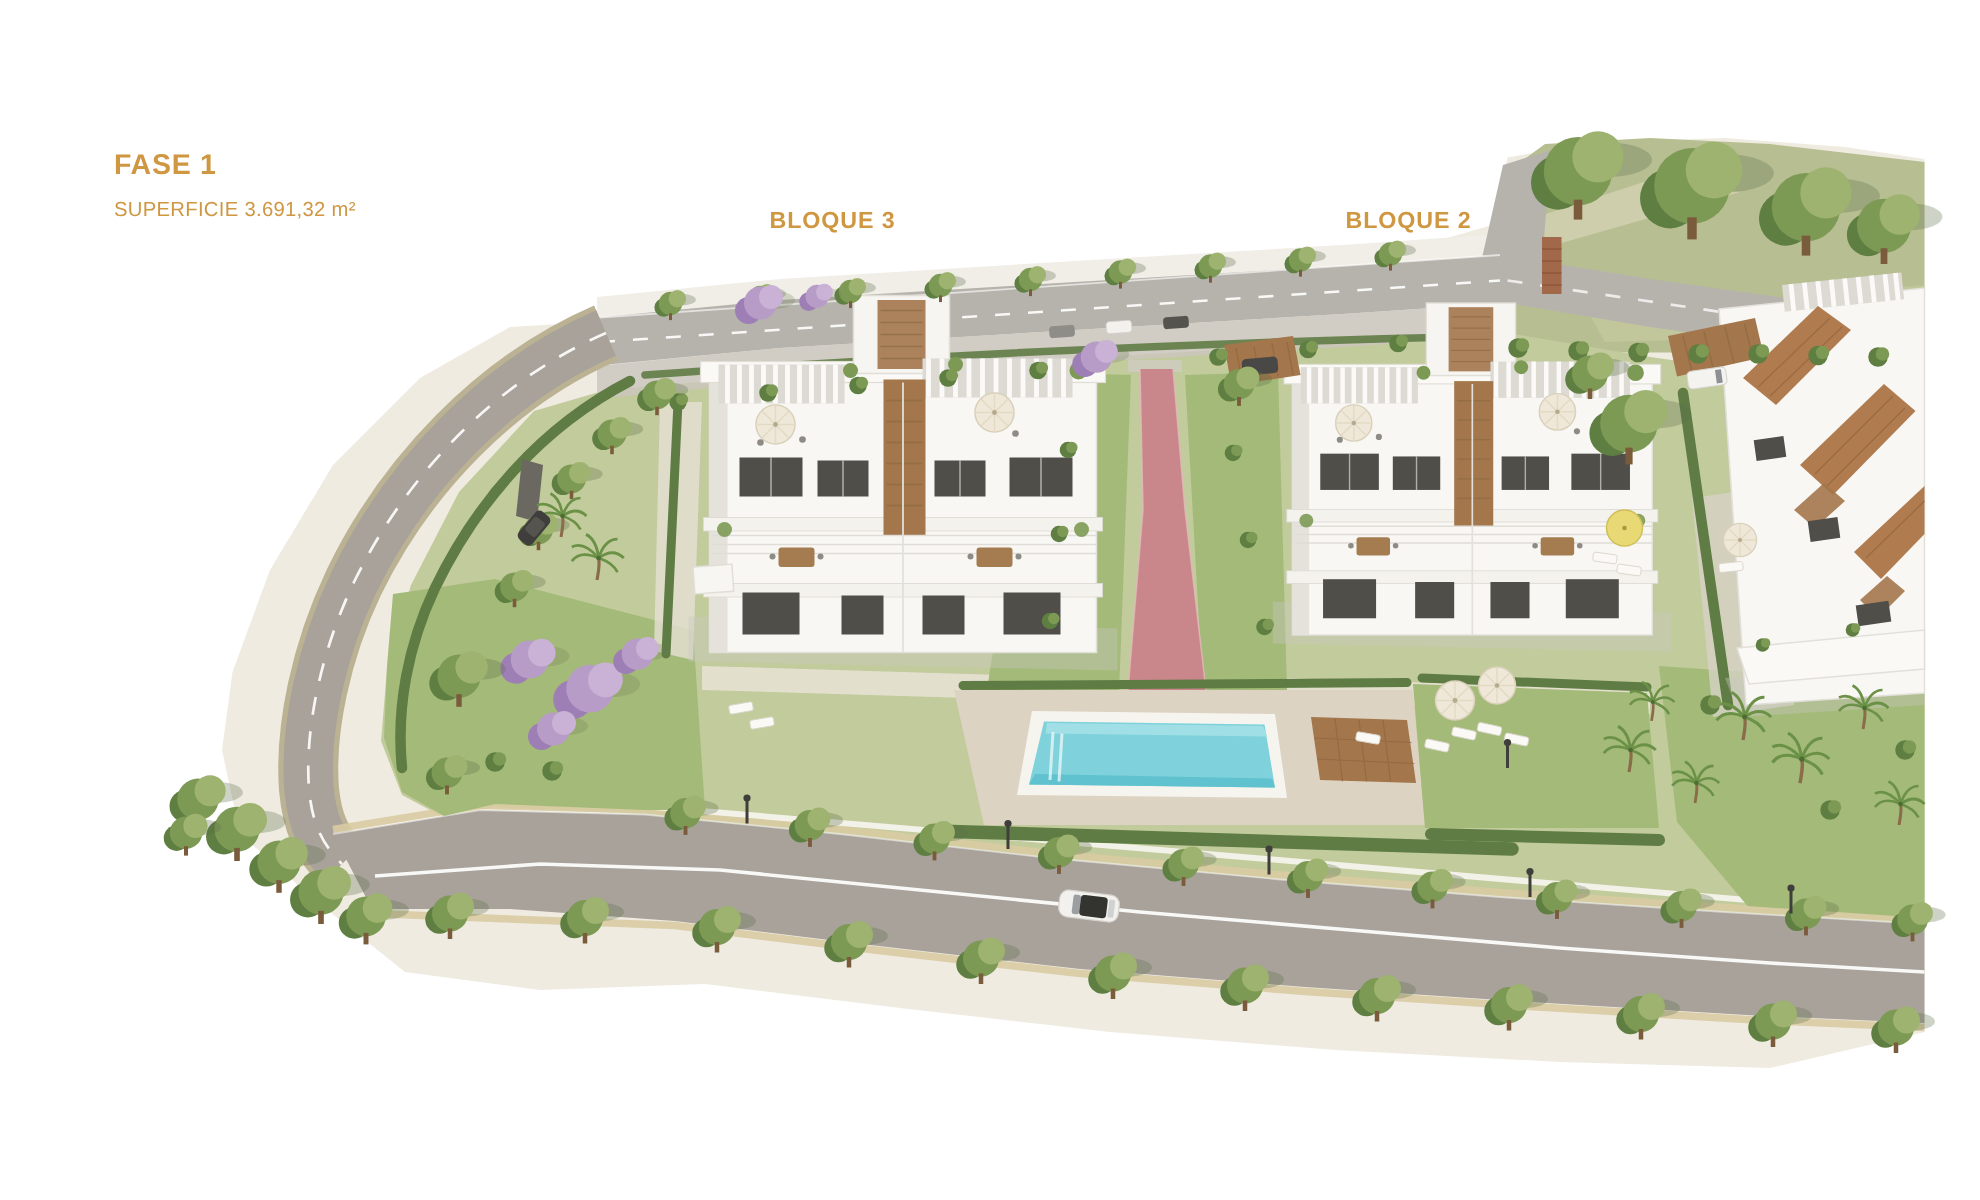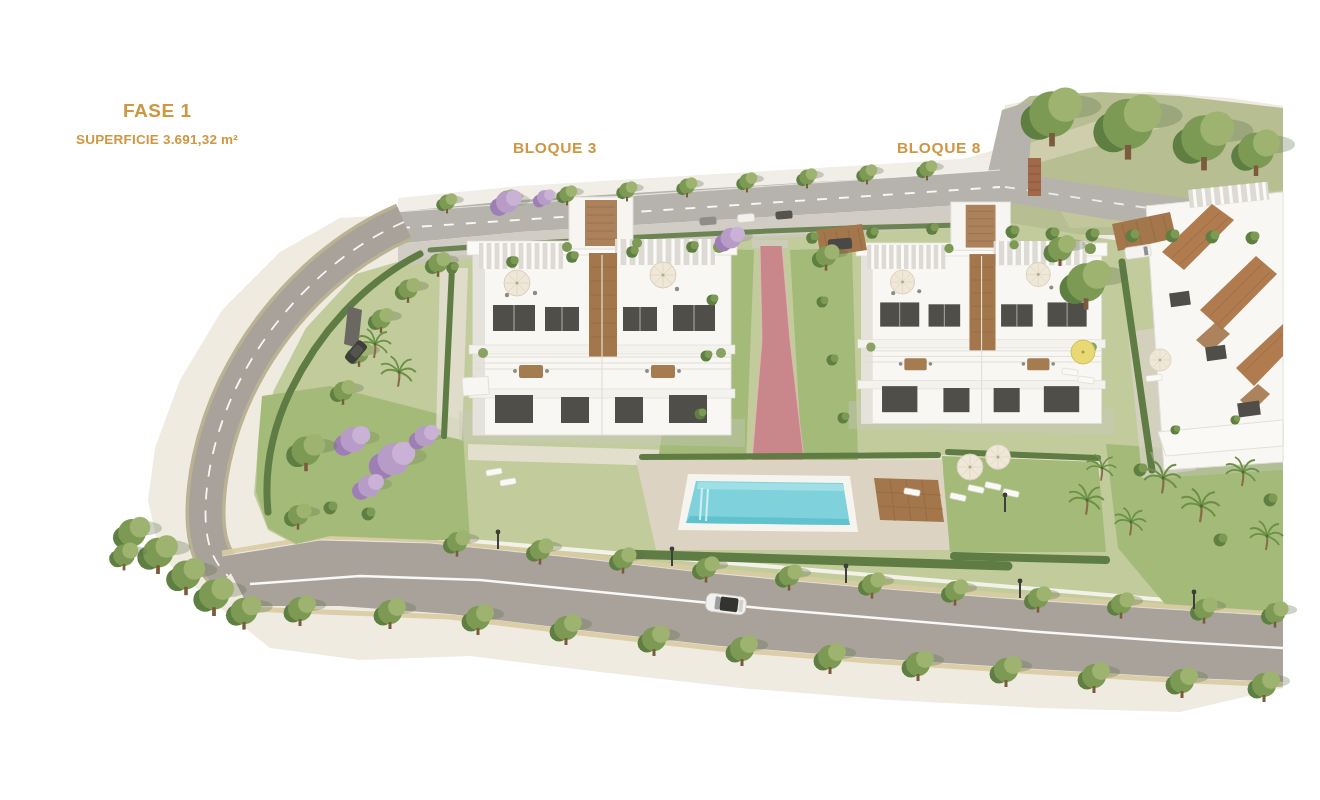--- a/index.html
+++ b/index.html
@@ -1,22 +1,22 @@
 <!DOCTYPE html>
 <html style="--label_gold: #CF9742; --apron: #EFEBE1; --hill: #B7BF92; --road: #A8A29A; --road_top: #B6B3AD; --site_grass: #C2CB9B; --lawn: #A4BA79; --hedge: #5F7C45; --tree_dark: #5E7F41; --tree_mid: #7D9A55; --tree_light: #9DB36F; --jacaranda: #B89CC8; --jacaranda_dark: #9E7FB5; --pool_water: #7FD2DB; --pool_water_deep: #5FC2CE; --deck_paving: #DDD3C2; --deck_wood: #A3764B; --path_pink: #C9878B; --building_white: #F8F7F4; --terracotta: #B07C4F; --window_glass: #4F4E49; --umbrella_cream: #EFE8D8;"><head>
 <meta charset="utf-8">
 <style>
   html,body{margin:0;padding:0;background:#fff;}
   .canvas{position:relative;width:1320px;height:800px;background:#fff;overflow:hidden;
           font-family:"Liberation Sans", sans-serif;}
   svg{position:absolute;left:0;top:0;}
   .label{position:absolute;color:var(--label_gold,#CF9742);white-space:nowrap;}
   .phase{left:76px;top:100px;}
-  .phase-title{font-size:19px;font-weight:700;letter-spacing:.5px;margin-left:47px;}
-  .phase-area{margin-top:10px;font-size:13.5px;font-weight:700;letter-spacing:.2px;}
+  .phase-title{font-size:19px;font-weight:700;letter-spacing:.5px;}
+  .phase-area{margin-top:10px;font-size:13.5px;font-weight:400;letter-spacing:.2px;}
   .blk{font-size:15.5px;font-weight:700;letter-spacing:.6px;}
   .lbl-b1{left:513px;top:139px;}
   .lbl-b2{left:897px;top:139px;}
   
   .f-apron{fill:var(--apron)} .f-hill{fill:var(--hill)} .f-road{fill:var(--road)}
   .f-roadtop{fill:var(--road_top)} .f-site{fill:var(--site_grass)} .f-lawn{fill:var(--lawn)}
   .f-deck{fill:var(--deck_paving)} .f-wood{fill:var(--deck_wood)} .f-pool{fill:var(--pool_water)}
   .f-poold{fill:var(--pool_water_deep)} .f-path{fill:var(--path_pink)} .f-bw{fill:var(--building_white)}
   .f-terra{fill:var(--terracotta)} .f-win{fill:var(--window_glass)} .f-umb{fill:var(--umbrella_cream)}
   .treeDark{fill:var(--tree_dark)} .treeMid{fill:var(--tree_mid)} .treeLight{fill:var(--tree_light)}
@@ -413,15 +413,15 @@
           <rect x="-8.5" y="-4" width="17" height="8" rx="2.5" fill="#55534E"></rect>
         </g>
   </g>
 </svg>
 
 <div class="label phase">
   <div class="phase-title">FASE 1</div>
   <div class="phase-area">SUPERFICIE 3.691,32 m²</div>
 </div>
 <div class="label blk lbl-b1">BLOQUE 3</div>
-<div class="label blk lbl-b2">BLOQUE 8</div>
+<div class="label blk lbl-b2">BLOQUE 2</div>
 
 </div>
 
 </body></html>

